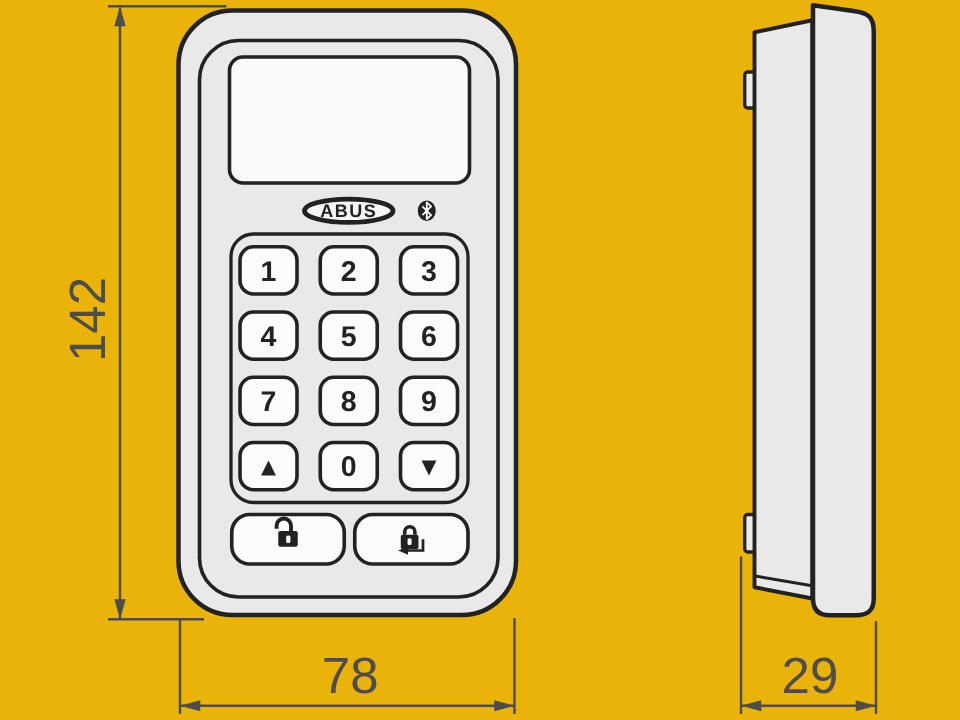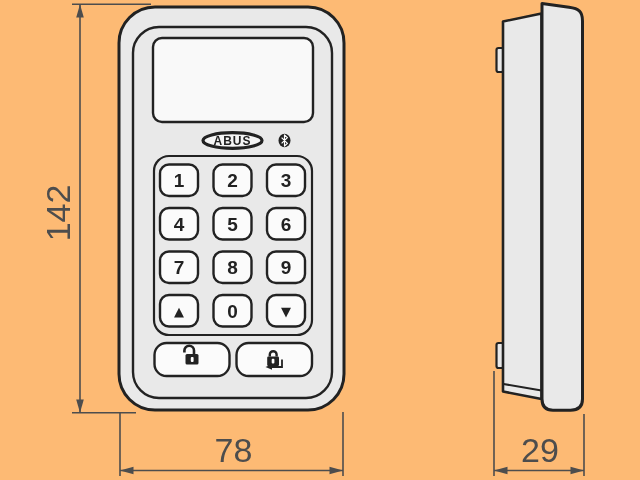--- a/index.html
+++ b/index.html
@@ -1,16 +1,16 @@
 <!DOCTYPE html>
 <html><head>
 <meta charset="utf-8">
 <style>
   html,body{margin:0;padding:0;background:#ffffff;}
-  .stage{position:relative;width:640px;height:480px;background:#fdba74;overflow:hidden;
+  .stage{position:relative;width:640px;height:480px;background:#eab308;overflow:hidden;
          font-family:"Liberation Sans", sans-serif;text-align:right;}
   svg{display:block;}
   .dev-stroke{stroke:#222222;fill:none;}
   .dev-fill{fill:#e9e9e9;}
   .key-fill{fill:#fbfbfb;}
   .dim{stroke:#4d4d4d;stroke-width:1.6;fill:none;}
   .dim-arrow{fill:#4d4d4d;stroke:none;}
   .dim-text{font-family:"Liberation Sans", sans-serif;font-size:34px;fill:#4d4d4d;}
   .key-text{font-family:"Liberation Sans", sans-serif;font-size:19px;font-weight:700;fill:#222222;}
   .arrow-text{font-family:"DejaVu Sans", sans-serif;font-size:13px;fill:#222222;}

